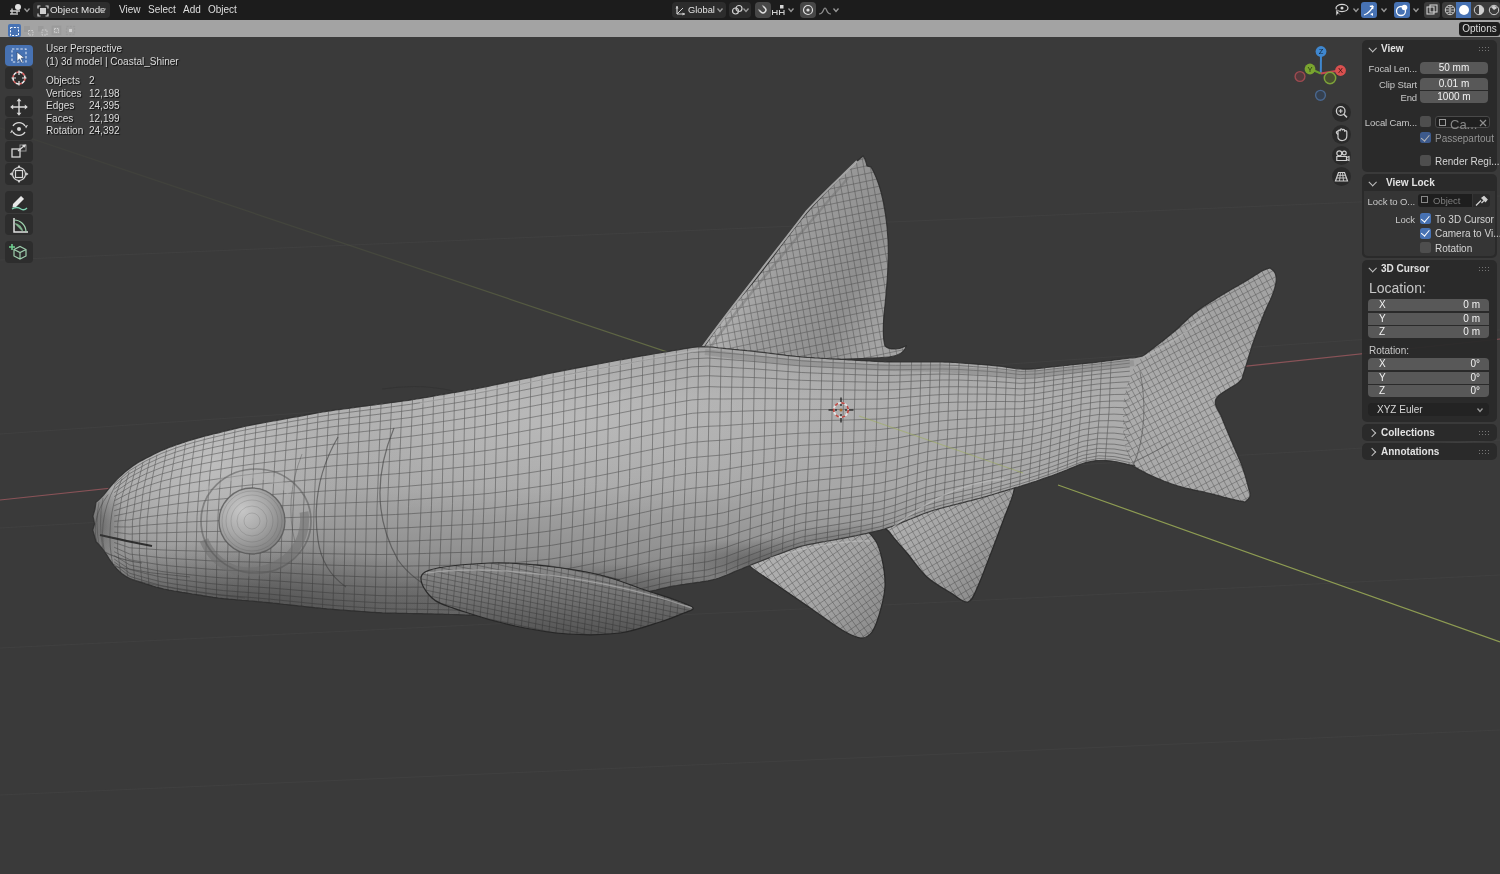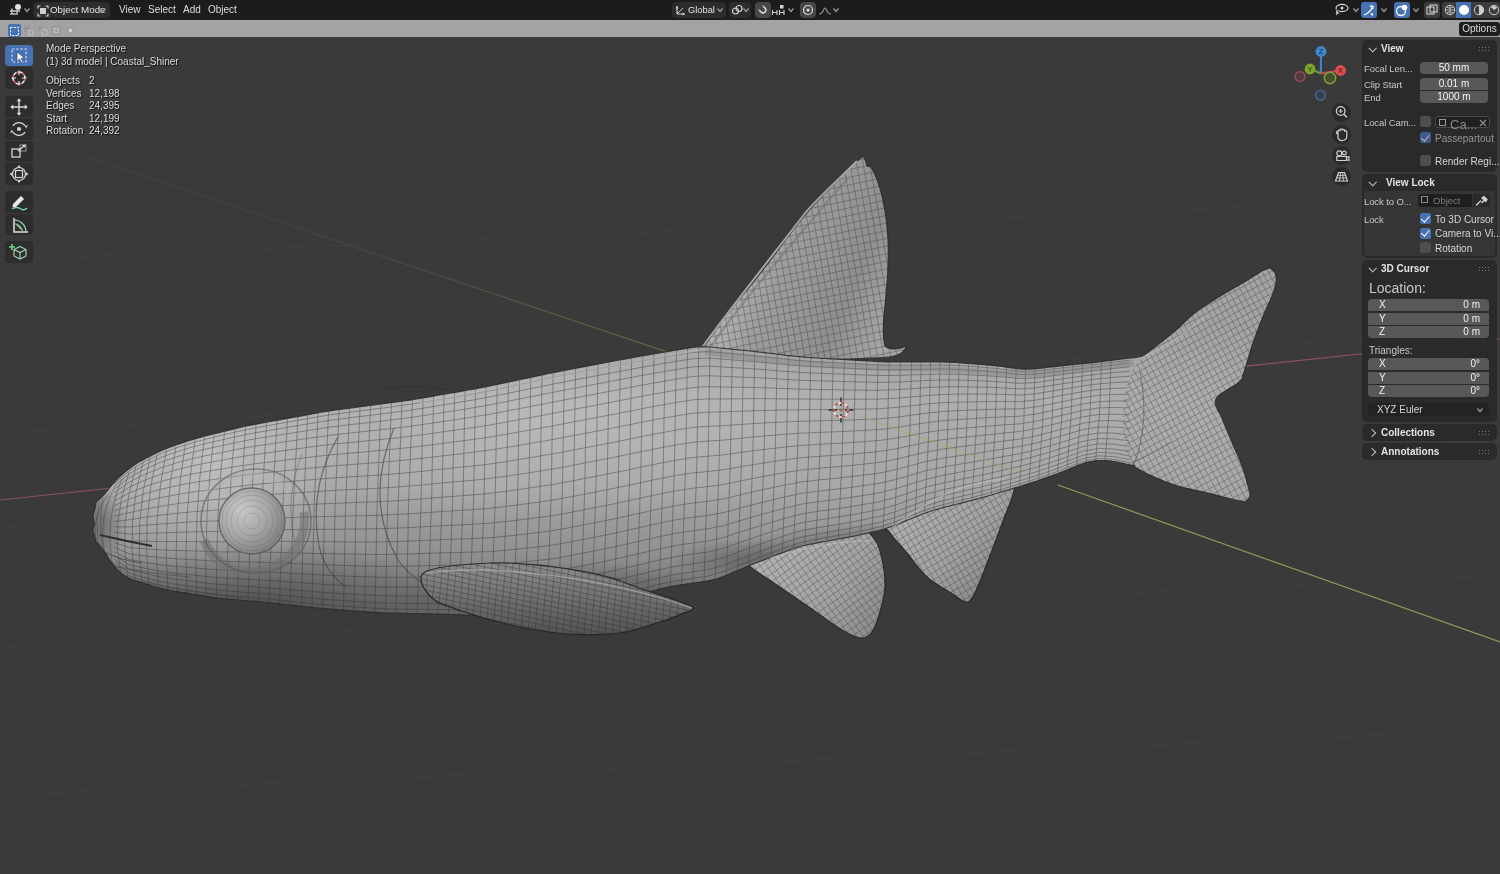--- a/index.html
+++ b/index.html
@@ -14,21 +14,21 @@
 .navb{position:absolute;width:19px;height:19px;border-radius:50%;background:rgba(24,24,24,0.45)}
 #sidebar{position:absolute;top:40px;right:3px;width:135px}
 .panel{background:rgba(42,42,42,0.96);border-radius:5px;margin-bottom:2px;position:relative;color:#d6d6d6}
 .phead{height:17px;line-height:17px;font-size:10px;color:#e2e2e2;padding-left:19px;position:relative}
 .grip{position:absolute;right:8px;top:6px;width:11px;height:6px;opacity:0.35;
  background-image:radial-gradient(circle,#fff 0.8px,transparent 0.9px);background-size:3px 3px}
 .carext:before{content:"";position:absolute;left:7px;top:6px;width:5px;height:5px;
  border-right:1.5px solid #c0c0c0;border-bottom:1.5px solid #c0c0c0;transform:rotate(45deg) translateY(-1px)}
 .carcol:before{content:"";position:absolute;left:7px;top:6px;width:5px;height:5px;
  border-right:1.5px solid #c0c0c0;border-bottom:1.5px solid #c0c0c0;transform:rotate(-45deg)}
-.lbl{position:absolute;left:2px;font-size:9.5px;letter-spacing:-0.1px;color:#c8c8c8;white-space:nowrap;overflow:hidden}
+.lbl{position:absolute;left:2px;font-size:9.5px;letter-spacing:-0.1px;color:#c8c8c8;text-align:right;white-space:nowrap;overflow:hidden}
 .fld{position:absolute;background:#585858;border-radius:4px;font-size:10px;color:#f2f2f2;
  text-align:center;height:12px;line-height:12px}
 .cb{position:absolute;width:11px;height:11px;border-radius:2.5px;background:#4e4e4e}
 .cb.on{background:#4772b3}
 .cb.on:after{content:"";position:absolute;left:2.6px;top:0.6px;width:3.6px;height:6.5px;
  border-right:1.6px solid #fff;border-bottom:1.6px solid #fff;transform:rotate(40deg)}
 .cb.dim{background:#3d5a8c}
 .cb.dim:after{content:"";position:absolute;left:2.6px;top:0.6px;width:3.6px;height:6.5px;
  border-right:1.6px solid #b5b5b5;border-bottom:1.6px solid #b5b5b5;transform:rotate(40deg)}
 .cblbl{position:absolute;font-size:10px;color:#d5d5d5;white-space:nowrap}
@@ -441,29 +441,29 @@
 <div class="tbtn" style="top:213.7px"><svg width="28" height="22" viewBox="0 0 28 22">
       <path d="M9,4 L9,18 L23,18" fill="none" stroke="#e0e0e0" stroke-width="1.5"></path>
       <path d="M9,6 A12,12 0 0,1 21,18" fill="none" stroke="#9fd4af" stroke-width="1.2"></path>
       <path d="M9,9 A9,9 0 0,1 18,18 Z" fill="#8fca9f" opacity="0.85"></path>
     </svg></div>
 <div class="tbtn" style="top:241.3px"><svg width="28" height="22" viewBox="0 0 28 22">
       <path d="M9,8.5 L15,5.5 L21,8.5 L21,15 L15,18 L9,15 Z M9,8.5 L15,11.5 L21,8.5 M15,11.5 L15,18" fill="none" stroke="#9fcfae" stroke-width="1.2"></path>
       <path d="M7,3 L7,9 M4,6 L10,6" stroke="#6fcf8f" stroke-width="1.6"></path>
     </svg></div>
 
-<div class="stat" style="top:43px">Mode Perspective</div>
+<div class="stat" style="top:43px">User Perspective</div>
 <div class="stat" style="top:55.5px">(1) 3d model | Coastal_Shiner</div>
 <div class="stat" style="top:75px">Objects</div>
 <div class="stat" style="top:75px;left:89px">2</div>
 <div class="stat" style="top:87.5px">Vertices</div>
 <div class="stat" style="top:87.5px;left:89px">12,198</div>
 <div class="stat" style="top:100px">Edges</div>
 <div class="stat" style="top:100px;left:89px">24,395</div>
-<div class="stat" style="top:112.5px">Start</div>
+<div class="stat" style="top:112.5px">Faces</div>
 <div class="stat" style="top:112.5px;left:89px">12,199</div>
 <div class="stat" style="top:125px">Rotation</div>
 <div class="stat" style="top:125px;left:89px">24,392</div>
 
 <svg class="abs" style="left:1288px;top:38px" width="70" height="150" viewBox="0 0 70 150">
  <line x1="33" y1="14" x2="32.8" y2="35.5" stroke="#3f87cf" stroke-width="2"></line>
  <line x1="25" y1="32" x2="32.8" y2="35.5" stroke="#6a9d2e" stroke-width="2"></line>
  <line x1="48" y1="33" x2="32.8" y2="35.5" stroke="#c4484f" stroke-width="2"></line>
  <circle cx="33" cy="13.5" r="5.4" fill="#3f87cf"></circle>
     <text x="33" y="16.3" font-size="7.5" fill="#123" text-anchor="middle" font-family="Liberation Sans">Z</text>
@@ -538,21 +538,21 @@
   <div class="cblbl" style="left:73px;top:54px">Camera to Vi...</div>
   <div class="cb" style="left:58px;top:68px"></div>
   <div class="cblbl" style="left:73px;top:68.5px">Rotation</div>
  </div>
  <div class="panel" style="height:162px">
   <div class="phead carext"><b>3D Cursor</b><span class="grip"></span></div>
   <div class="abs" style="left:7px;top:20px;font-size:14px;color:#c8c8c8">Location:</div>
   <div class="fld" style="left:6px;top:39px;width:121px;border-radius:4px 4px 0 0;text-align:left"><span style="margin-left:11px">X</span><span style="position:absolute;right:9px">0 m</span></div>
   <div class="fld" style="left:6px;top:52.5px;width:121px;border-radius:0;text-align:left"><span style="margin-left:11px">Y</span><span style="position:absolute;right:9px">0 m</span></div>
   <div class="fld" style="left:6px;top:66px;width:121px;border-radius:0 0 4px 4px;text-align:left"><span style="margin-left:11px">Z</span><span style="position:absolute;right:9px">0 m</span></div>
-  <div class="abs" style="left:7px;top:85px;font-size:10px;color:#c8c8c8">Triangles:</div>
+  <div class="abs" style="left:7px;top:85px;font-size:10px;color:#c8c8c8">Rotation:</div>
   <div class="fld" style="left:6px;top:98px;width:121px;border-radius:4px 4px 0 0;text-align:left"><span style="margin-left:11px">X</span><span style="position:absolute;right:9px">0°</span></div>
   <div class="fld" style="left:6px;top:111.5px;width:121px;border-radius:0;text-align:left"><span style="margin-left:11px">Y</span><span style="position:absolute;right:9px">0°</span></div>
   <div class="fld" style="left:6px;top:125px;width:121px;border-radius:0 0 4px 4px;text-align:left"><span style="margin-left:11px">Z</span><span style="position:absolute;right:9px">0°</span></div>
   <div class="abs" style="left:6px;top:143px;width:121px;height:13px;background:#232323;border-radius:4px;font-size:10px;color:#d6d6d6;line-height:13px">
    <span style="margin-left:9px">XYZ Euler</span>
    <svg class="abs" style="right:5px;top:3px" width="8" height="8">
           <path d="M1.5,2.5 L4,5.5 L6.5,2.5" stroke="#9a9a9a" stroke-width="1.3" fill="none"></path>
         </svg>
   </div>
  </div>

